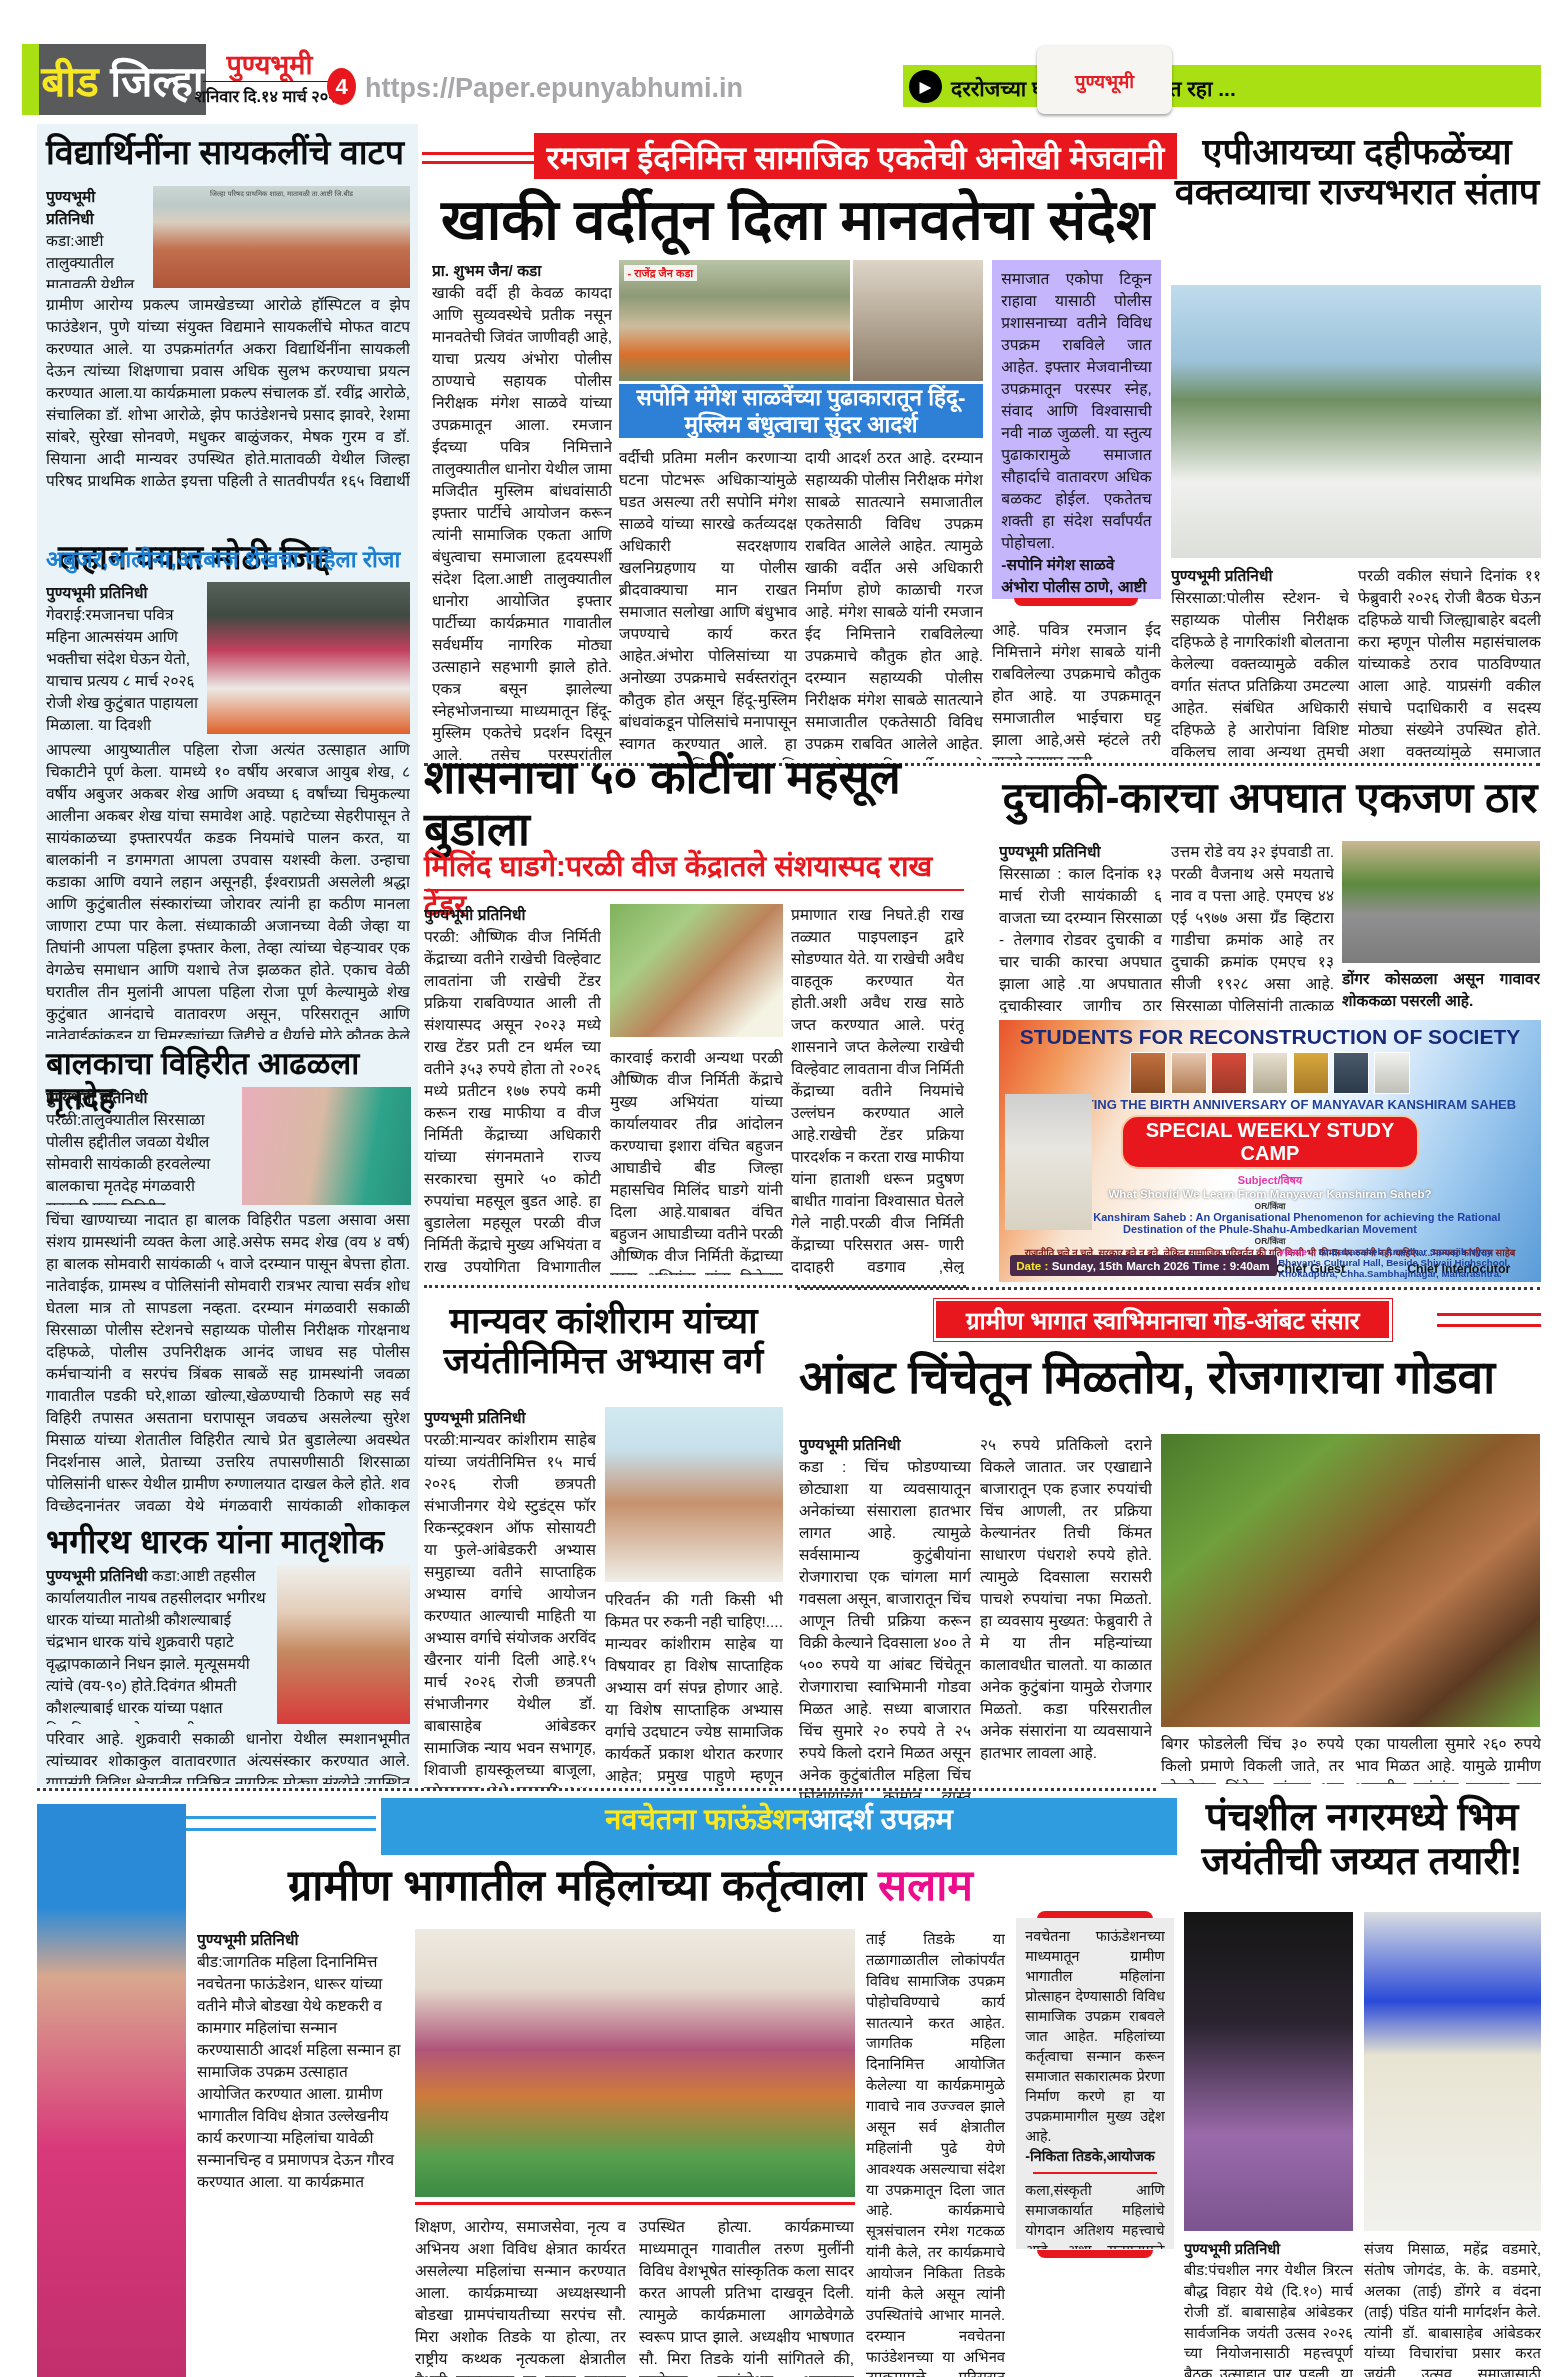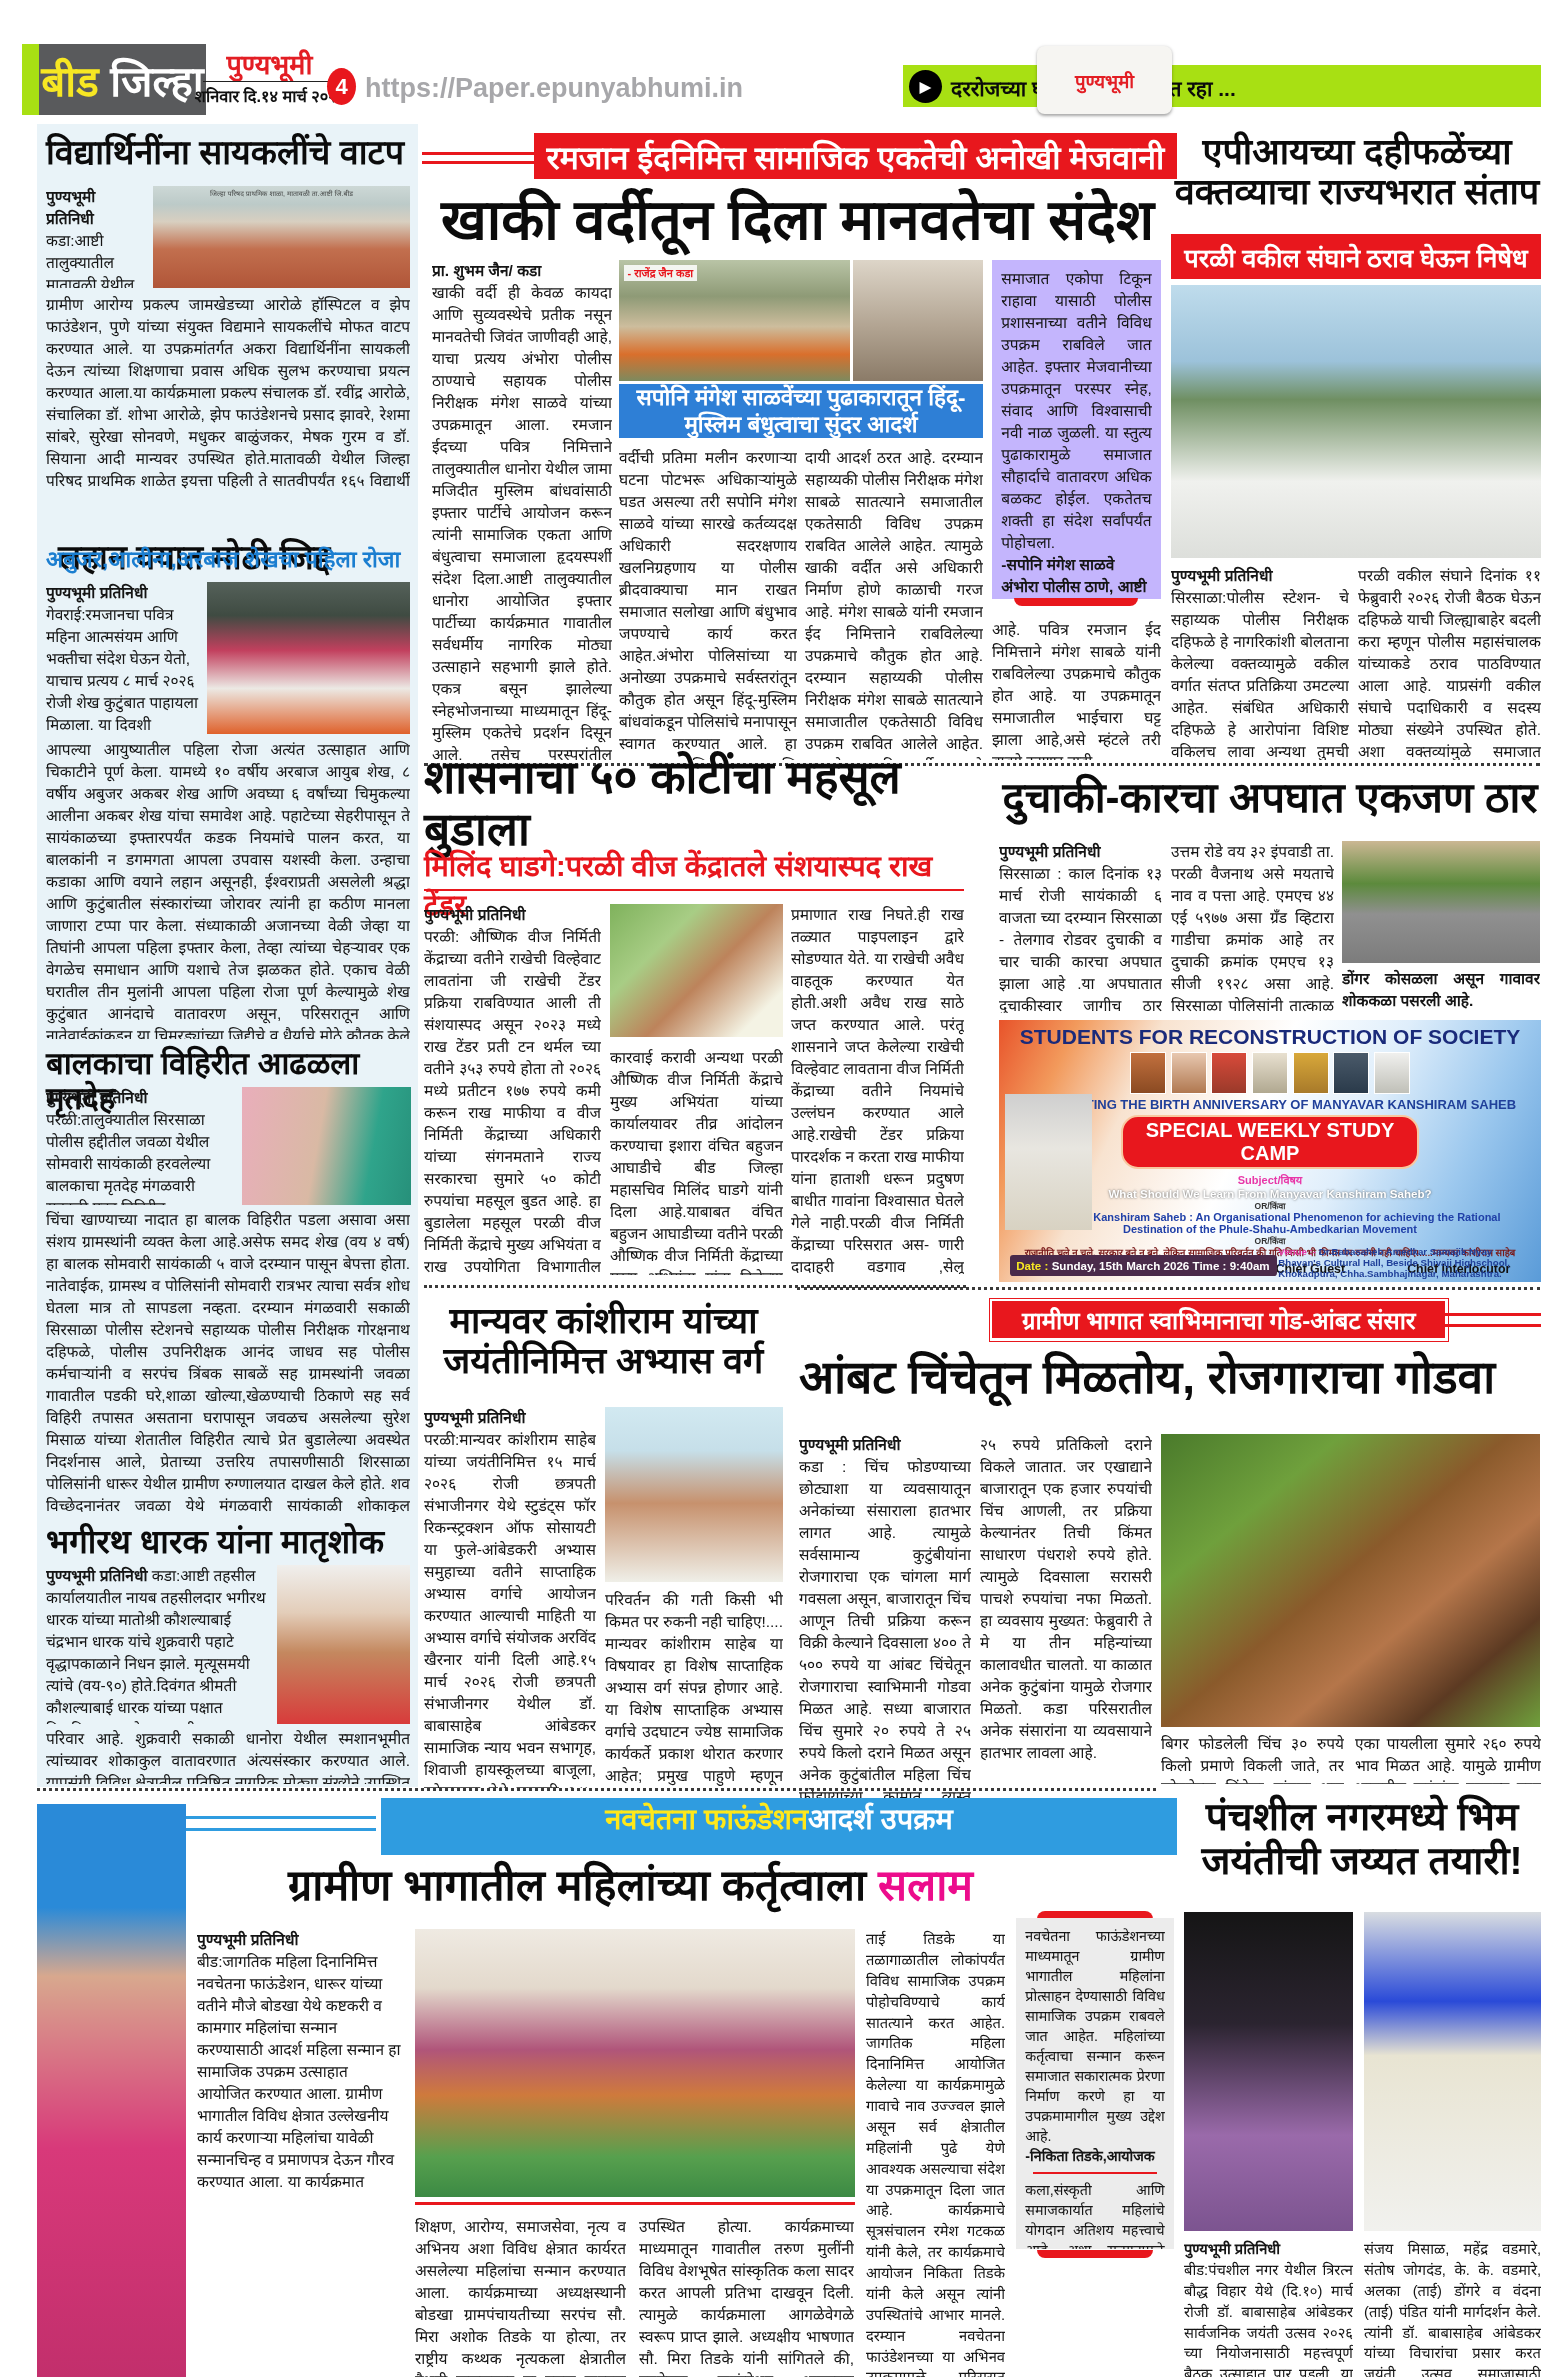--- a/index.html
+++ b/index.html
@@ -104,21 +104,20 @@
     <span class="byline">-सपोनि मंगेश साळवे</span><br>
     <span class="byline">अंभोरा पोलीस ठाणे, आष्टी</span>
   </div>
   <div class="abs" style="left:1014px;top:598px;width:124px;height:7.7px;background:#e8171d;border-radius:0 0 62px 62px;"></div>
   <div class="abs bt" style="left:992px;top:619px;width:169px;height:141px;">आहे. पवित्र रमजान ईद निमित्ताने मंगेश साबळे यांनी राबविलेल्या उपक्रमाचे कौतुक होत आहे. या उपक्रमातून समाजातील भाईचारा घट्ट झाला आहे,असे म्हंटले तरी वावगे ठरणार नाही.</div>
 
   <div class="abs hl center" style="left:1171px;top:132px;width:372px;font-size:36px;">
     <span>एपीआयच्या दहीफळेंच्या</span><br>
     <span>वक्तव्याचा राज्यभरात संताप</span>
   </div>
-  <div class="abs redbar" style="left:1171px;top:234px;width:370px;height:45px;font-size:25.5px;">परळी वकील संघाने ठराव घेऊन निषेध</div>
   <div class="abs ph ph-lawyers" style="left:1171px;top:285px;width:370px;height:273px;"></div>
   <div class="abs bt" style="left:1171px;top:565px;width:178px;height:195px;">
     <span class="byline">पुण्यभूमी प्रतिनिधी</span><br>
     <span>सिरसाळा:पोलीस स्टेशन- चे सहाय्यक पोलीस निरीक्षक दहिफळे हे नागरिकांशी बोलताना केलेल्या वक्तव्यामुळे वकील वर्गात संतप्त प्रतिक्रिया उमटल्या आहेत. संबंधित अधिकारी दहिफळे हे आरोपांना विशिष्ट वकिलच लावा अन्यथा तुमची जमानत होऊ देणार नाही म्हणून आरोपींवर दबाव टाकतात. तसेच तोच वकील आरोपीची जामीन करतो. ट्रक सोडविण्यासाठी सुद्धा ठराविक वकील लावा अन्यथा तुम्हाला माझ्या हद्दीत धंदा करू देणार नाही. वगैरे वकिलांच्या तक्रारी</span>
   </div>
   <div class="abs bt" style="left:1358px;top:565px;width:183px;height:195px;">परळी वकील संघाने दिनांक ११ फेब्रुवारी २०२६ रोजी बैठक घेऊन दहिफळे याची जिल्ह्याबाहेर बदली करा म्हणून पोलीस महासंचालक यांच्याकडे ठराव पाठविण्यात आला आहे. याप्रसंगी वकील संघाचे पदाधिकारी व सदस्य मोठ्या संख्येने उपस्थित होते. अशा वक्तव्यांमुळे समाजात चुकीचा संदेश जाणार असून संबंधितांवर तात्काळ कारवाई करण्याची मागणी वकील संघाने केली आहे.</div>
 
   <div class="abs dotline" style="left:424px;top:763px;width:1116px;"></div>
 
   <div class="abs hl" style="left:424px;top:752px;width:542px;font-size:46px;">शासनाचा ५० कोटींचा महसूल बुडाला</div>
@@ -194,21 +193,21 @@
   <div class="abs bt" style="left:424px;top:1407px;width:172px;height:381px;">
     <span class="byline">पुण्यभूमी प्रतिनिधी</span><br>
     <span>परळी:मान्यवर कांशीराम साहेब यांच्या जयंतीनिमित्त १५ मार्च २०२६ रोजी छत्रपती संभाजीनगर येथे स्टुडंट्स फॉर रिकन्स्ट्रक्शन ऑफ सोसायटी या फुले-आंबेडकरी अभ्यास समुहाच्या वतीने साप्ताहिक अभ्यास वर्गाचे आयोजन करण्यात आल्याची माहिती या अभ्यास वर्गाचे संयोजक अरविंद खैरनार यांनी दिली आहे.१५ मार्च २०२६ रोजी छत्रपती संभाजीनगर येथील डॉ. बाबासाहेब आंबेडकर सामाजिक न्याय भवन सभागृह, शिवाजी हायस्कूलच्या बाजूला, खोकडपूरा येथे सकाळी ९:४० वाजता मान्यवर कांशीराम साहेबांकडून आपण काय शिकावे किंवा राजनीति चले ना चले, सरकार बने ना बने, सामाजिक</span>
   </div>
   <div class="abs ph ph-kanshiram" style="left:605px;top:1407px;width:178px;height:175px;"></div>
   <div class="abs bt" style="left:605px;top:1589px;width:178px;height:200px;">
     <span>परिवर्तन की गती किसी भी किमत पर रुकनी नही चाहिए!.... मान्यवर कांशीराम साहेब या विषयावर हा विशेष साप्ताहिक अभ्यास वर्ग संपन्न होणार आहे. या विशेष साप्ताहिक अभ्यास वर्गाचे उदघाटन ज्येष्ठ सामाजिक कार्यकर्ते प्रकाश थोरात करणार आहेत; प्रमुख पाहुणे म्हणून राष्ट्रीय समाज </span>
   </div>
 
   <div class="abs dotline" style="left:797px;top:1287px;width:743px;"></div>
-  <div class="abs" style="left:989px;top:1298px;width:453px;background:#ffffff;border:1.5px solid #e8171d;padding:2.3px;">
+  <div class="abs" style="left:933px;top:1298px;width:453px;background:#ffffff;border:1.5px solid #e8171d;padding:2.3px;">
     <div class="redbar" style="height:37px;font-size:24px;">ग्रामीण भागात स्वाभिमानाचा गोड-आंबट संसार</div>
   </div>
   <div class="abs" style="left:1437px;top:1313px;width:104px;height:7.7px;border-top:3.1px solid #e8171d;border-bottom:3.1px solid #e8171d;"></div>
   <div class="abs hl" style="left:799px;top:1352px;width:742px;font-size:46px;">आंबट चिंचेतून मिळतोय, रोजगाराचा गोडवा</div>
   <div class="abs bt" style="left:799px;top:1434px;width:172px;height:418px;">
     <span class="byline">पुण्यभूमी प्रतिनिधी</span><br>
     <span>कडा : चिंच फोडण्याच्या छोट्याशा या व्यवसायातून अनेकांच्या संसाराला हातभार लागत आहे. त्यामुळे सर्वसामान्य कुटुंबीयांना रोजगाराचा एक चांगला मार्ग गवसला असून, बाजारातून चिंच आणून तिची प्रक्रिया करून विक्री केल्याने दिवसाला ४०० ते ५०० रुपये या आंबट चिंचेतून रोजगाराचा स्वाभिमानी गोडवा मिळत आहे. सध्या बाजारात चिंच सुमारे २० रुपये ते २५ रुपये किलो दराने मिळत असून अनेक कुटुंबांतील महिला चिंच फोडण्याच्या कामात व्यस्त आहेत.</span>
   </div>
   <div class="abs bt" style="left:980px;top:1434px;width:172px;height:418px;">२५ रुपये प्रतिकिलो दराने विकले जातात. जर एखाद्याने बाजारातून एक हजार रुपयांची चिंच आणली, तर प्रक्रिया केल्यानंतर तिची किंमत साधारण पंधराशे रुपये होते. त्यामुळे दिवसाला सरासरी पाचशे रुपयांचा नफा मिळतो. हा व्यवसाय मुख्यत: फेब्रुवारी ते मे या तीन महिन्यांच्या कालावधीत चालतो. या काळात अनेक कुटुंबांना यामुळे रोजगार मिळतो. कडा परिसरातील अनेक संसारांना या व्यवसायाने हातभार लावला आहे.</div>
   <div class="abs ph ph-tamarind" style="left:1161px;top:1434px;width:379px;height:293px;"></div>

